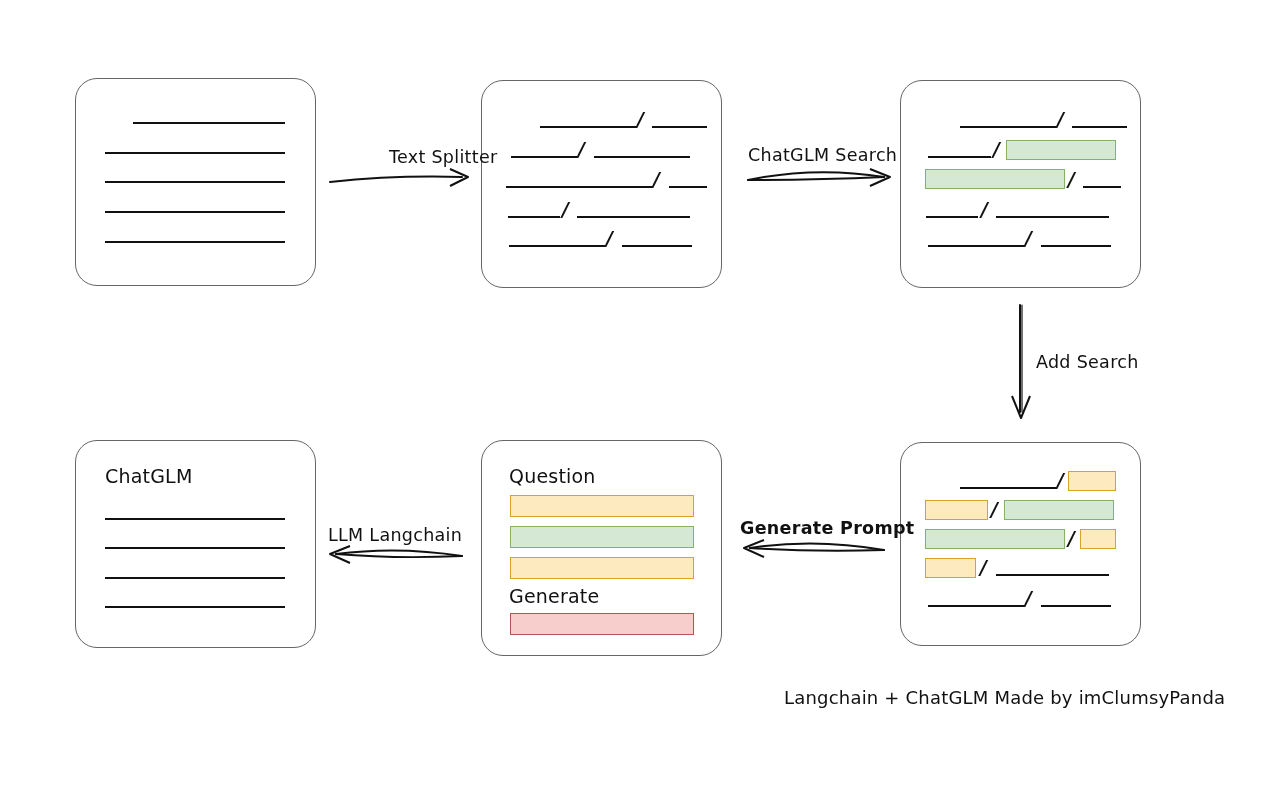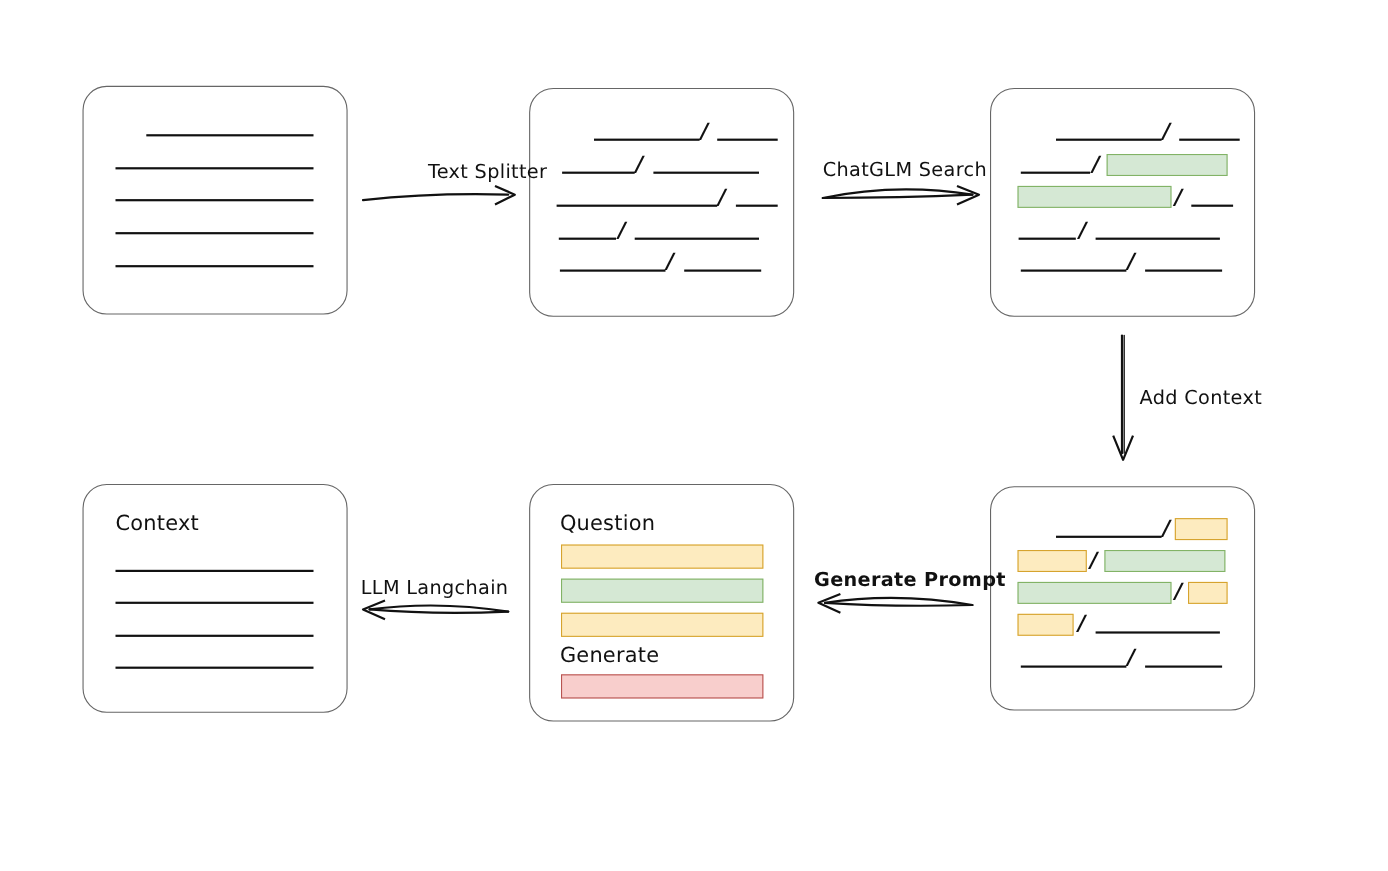--- a/index.html
+++ b/index.html
@@ -178,21 +178,21 @@
   <div class="slash" style="left:1025px; top:589px;">/</div>
   <div class="rule" style="left:1041px; top:605px; width:70px;"></div>
 
   <div class="node-heading" style="left:509px; top:465px;">Question</div>
   <div class="chip yellow tall" style="left:510px; top:495px; width:184px;"></div>
   <div class="chip green tall" style="left:510px; top:526px; width:184px;"></div>
   <div class="chip yellow tall" style="left:510px; top:557px; width:184px;"></div>
   <div class="node-heading" style="left:509px; top:585px;">Generate</div>
   <div class="chip red tall" style="left:510px; top:613px; width:184px;"></div>
 
-  <div class="node-heading" style="left:105px; top:465px;">Context</div>
+  <div class="node-heading" style="left:105px; top:465px;">ChatGLM</div>
   <div class="rule" style="left:105px; top:518px; width:180px;"></div>
   <div class="rule" style="left:105px; top:547px; width:180px;"></div>
   <div class="rule" style="left:105px; top:577px; width:180px;"></div>
   <div class="rule" style="left:105px; top:606px; width:180px;"></div>
 
   <svg class="edges" viewBox="0 0 1262 792">
 
     <g>
       <path d="M330 182 Q 395 175 462 177" stroke="#111111" stroke-width="2" fill="none" stroke-linecap="round"></path>
       <path d="M450 169 L 468 177 L 450 186" stroke="#111111" stroke-width="2" fill="none" stroke-linejoin="round"></path>
@@ -218,18 +218,19 @@
 
     <g>
       <path d="M462 556 Q 398 546 336 554" stroke="#111111" stroke-width="2" fill="none" stroke-linecap="round"></path>
       <path d="M462 556 Q 396 559 336 554" stroke="#111111" stroke-width="2" fill="none" stroke-linecap="round"></path>
       <path d="M350 546 L 330 554 L 350 563" stroke="#111111" stroke-width="2" fill="none" stroke-linejoin="round"></path>
     </g>
   </svg>
 
   <div class="edge-label" style="left:341px; top:147px;margin-left:48px;">Text Splitter</div>
   <div class="edge-label" style="left:748px; top:145px;">ChatGLM Search</div>
-  <div class="edge-label" style="left:1036px; top:352px;">Add Context</div>
+  <div class="edge-label" style="left:1036px; top:352px;">Add Search</div>
   <div class="edge-label" style="left:740px; top:518px;font-weight:bold;">Generate Prompt</div>
   <div class="edge-label" style="left:328px; top:525px;">LLM Langchain</div>
 
+  <div class="credit" style="left:784px; top:687px;">Langchain + ChatGLM Made by imClumsyPanda</div>
 
 </div>
 
 </body></html>

